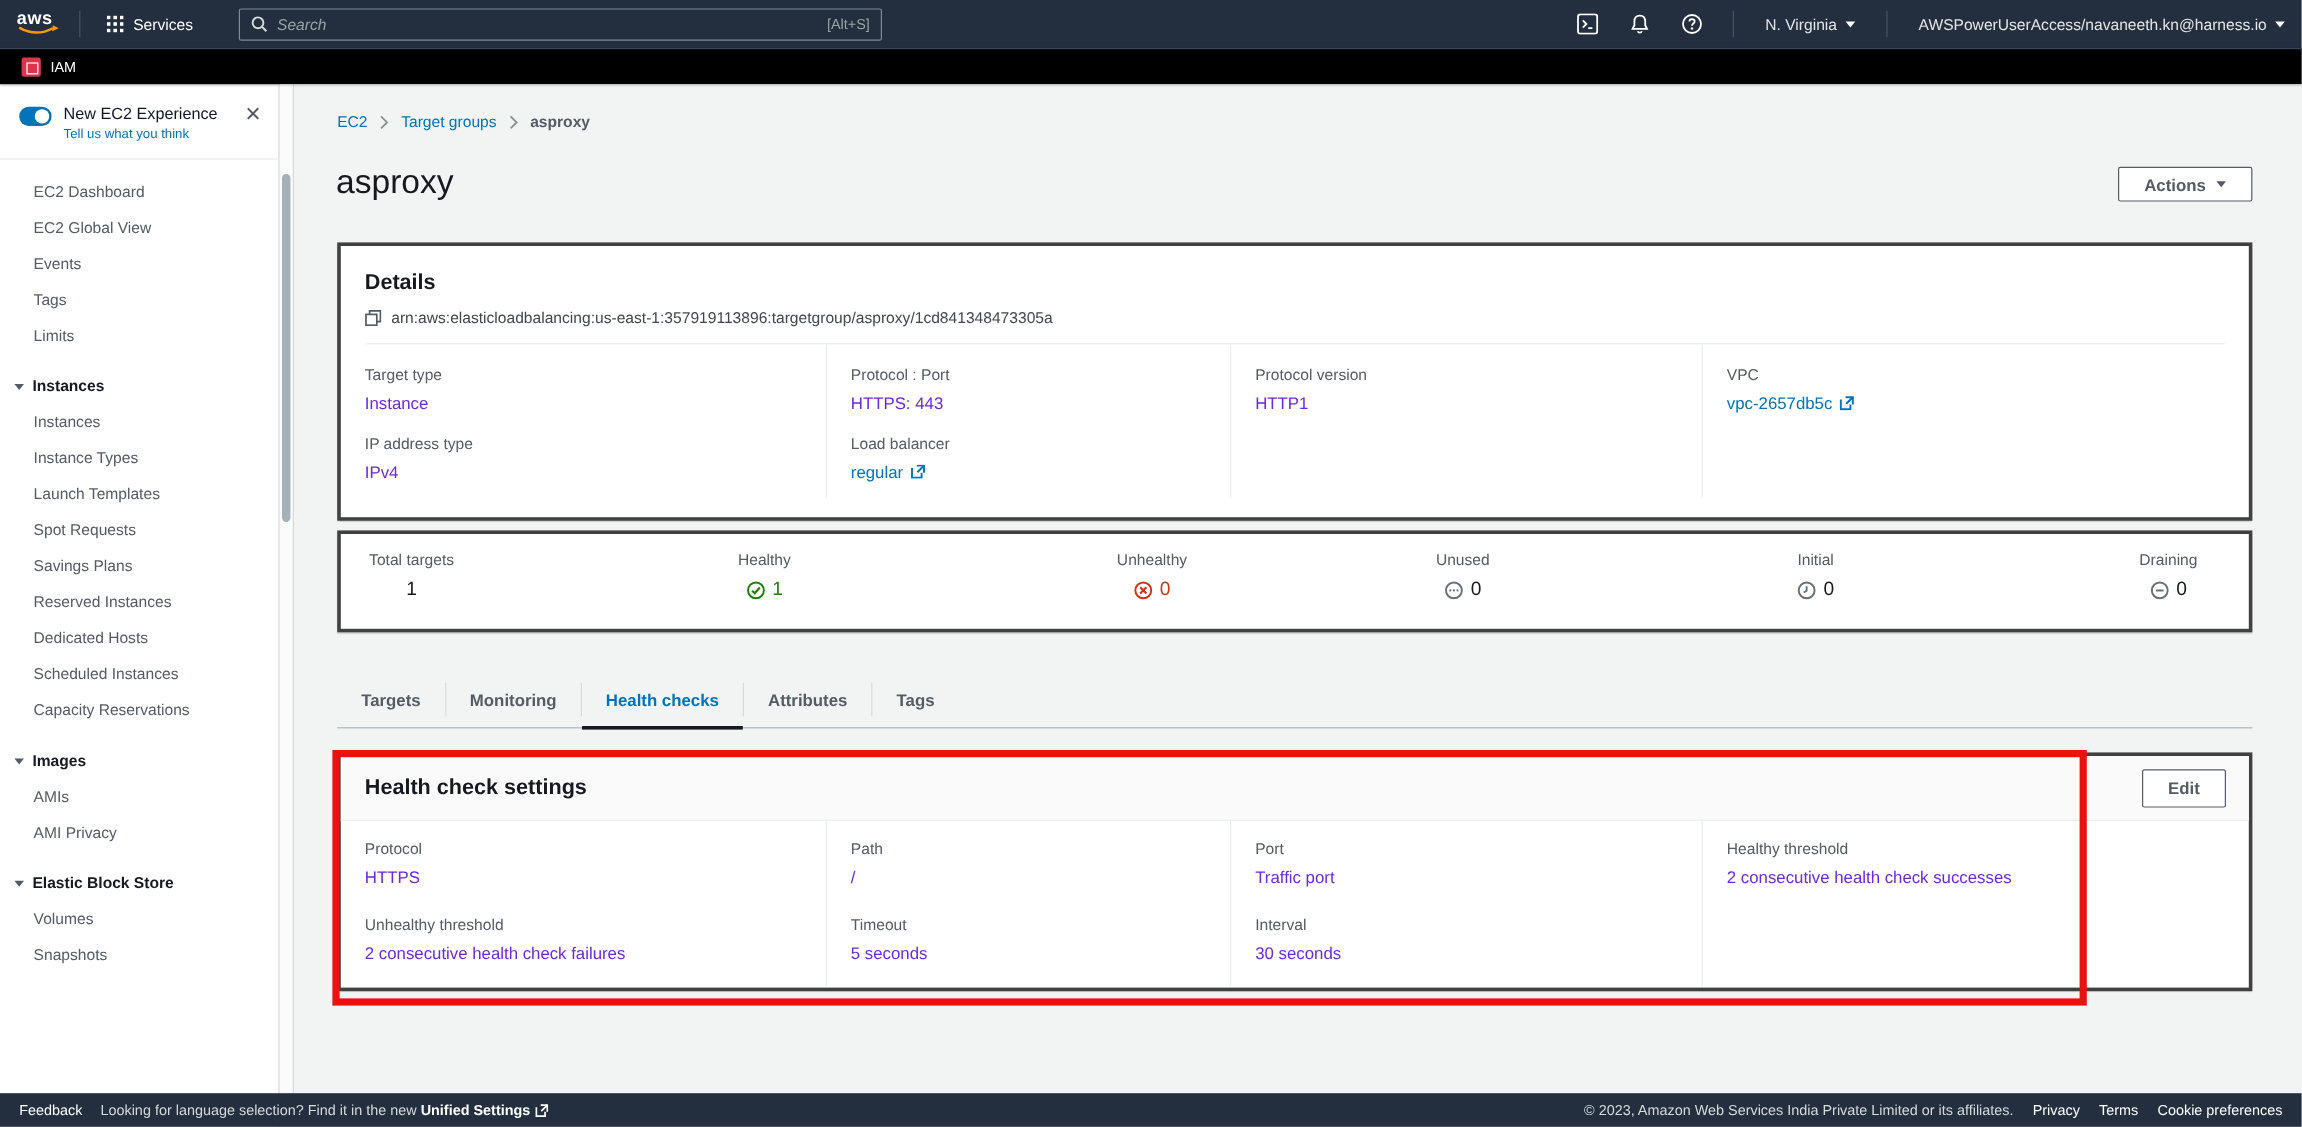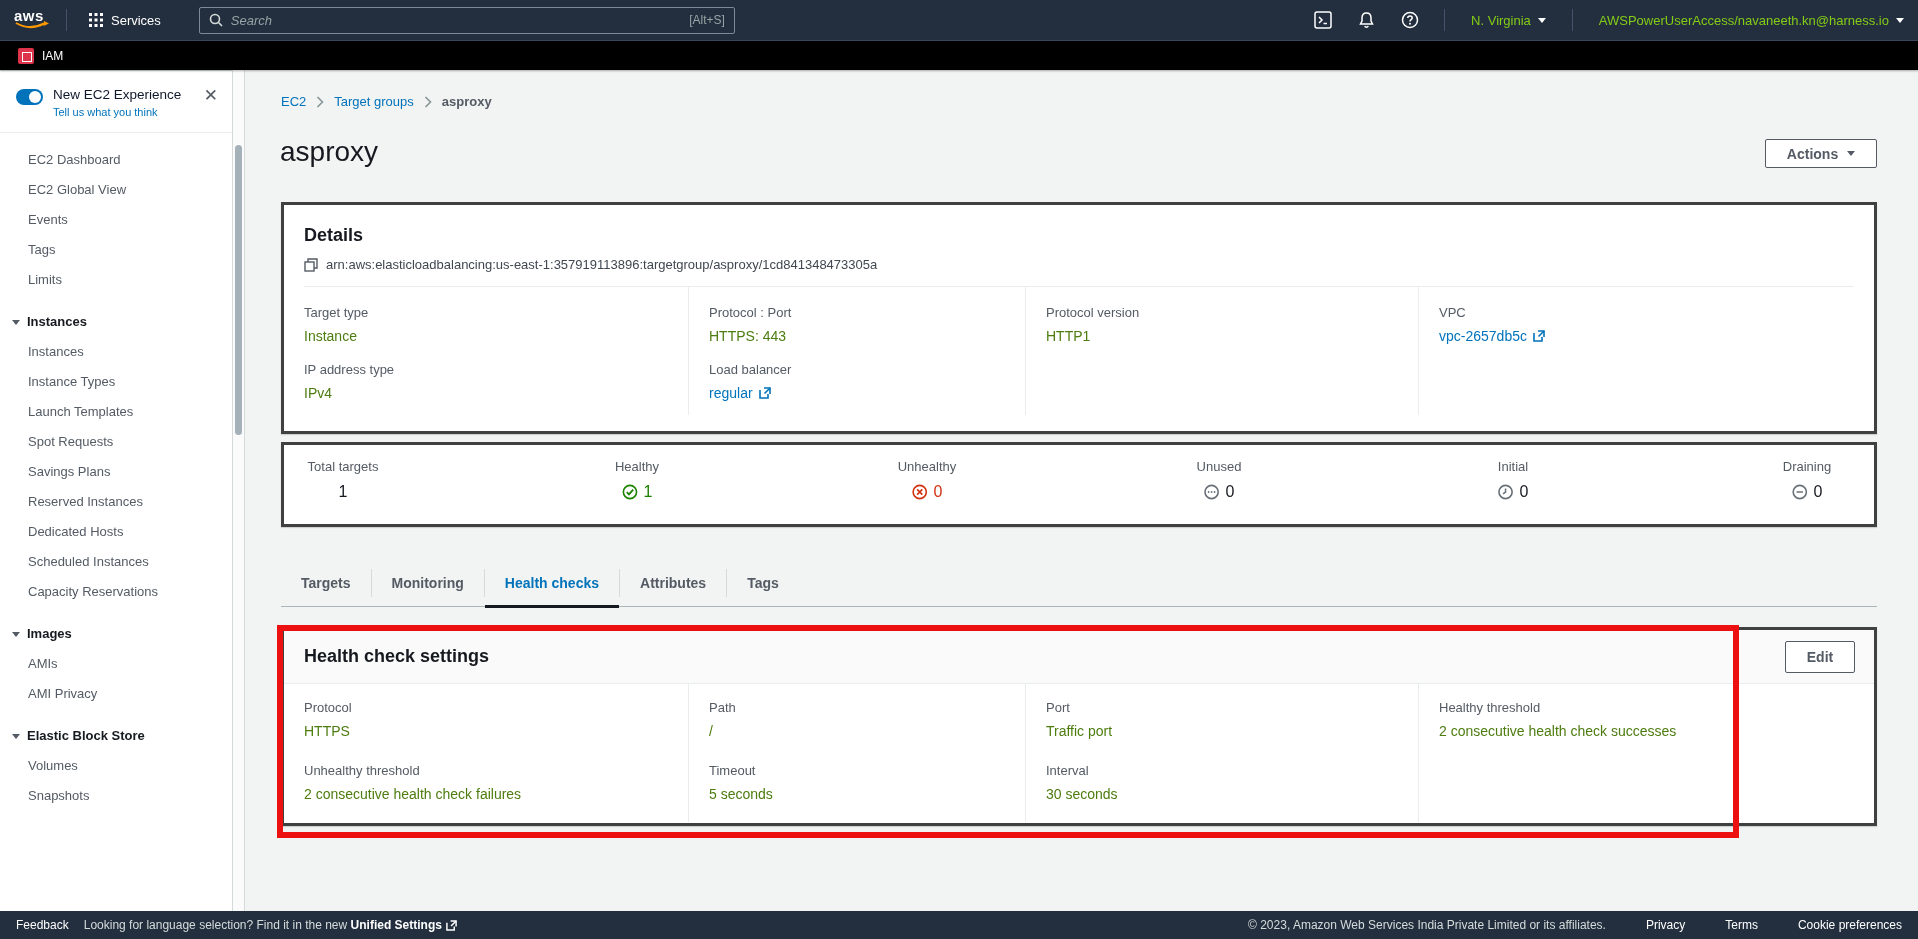--- a/index.html
+++ b/index.html
@@ -13,21 +13,21 @@
   .logo-smile { position:absolute; left:1px; top:14px; }
   .tn-divider { width:1px; height:22px; background:#45536a; margin:0 12px; }
   .services { display:flex; align-items:center; gap:8px; color:#fff; font-size:13px; padding:0 10px; height:40px; cursor:pointer; }
   .grid-icon { display:inline-block; }
   .searchbox { margin-left:28px; width:536px; height:27px; border:1px solid #7d8998; border-radius:2px; display:flex; align-items:center; padding:0 9px; background:#232f3e; }
   .searchbox input { flex:1; background:transparent; border:none; outline:none; color:#d5dbdb; font-size:13px; font-style:italic; font-family:"Liberation Sans",sans-serif; margin-left:8px; }
   .searchbox input::placeholder { color:#95a5a6; font-style:italic; }
   .search-shortcut { color:#95a5a6; font-size:12px; font-style:normal; }
   .tn-right { margin-left:auto; display:flex; align-items:center; height:40px; }
   .tn-iconbtn { padding:0 13px; height:40px; display:flex; align-items:center; cursor:pointer; }
-  .tn-label { color:#84cc16; font-size:13px; display:flex; align-items:center; gap:7px; padding:0 14px; height:40px; cursor:pointer; }
+  .tn-label { color:#e5e5e5; font-size:13px; display:flex; align-items:center; gap:7px; padding:0 14px; height:40px; cursor:pointer; }
   .caret-down { width:0; height:0; border-left:4px solid transparent; border-right:4px solid transparent; border-top:5px solid #fff; display:inline-block; }
   .iam-chip { display:flex; align-items:center; gap:8px; margin-left:18px; color:#fff; font-size:12px; cursor:pointer; }
   .iam-icon { width:16px; height:16px; background:#dd344c; border-radius:2px; position:relative; }
   .iam-icon::after { content:""; position:absolute; left:4px; top:4px; width:8px; height:8px; border:1.5px solid #fff; }
 
   
   .sidebar-area { position:absolute; left:0; top:70px; width:233px; height:841px; background:#f2f3f3; }
   .sidebar-panel { position:absolute; left:0; top:70px; width:233px; bottom:0; background:#fff; border-top:1px solid #d5dbdb; border-right:1px solid #d5dbdb; overflow:hidden; }
   .side-scroll { position:absolute; left:233px; top:70px; width:12px; height:841px; background:#fbfbfb; border-right:1px solid #d5dbdb; }
   .side-thumb { position:absolute; left:2px; top:75px; width:7px; height:290px; background:#a4b1b8; border-radius:4px; }
@@ -59,21 +59,21 @@
   .details-card { left:281px; top:202px; width:1596px; height:232px; }
   .card-h1 { font-size:18px; font-weight:bold; color:#16191f; }
   .details-head { padding:20px 20px 0 20px; }
   .arn-row { display:flex; align-items:center; gap:8px; margin-top:11px; font-size:13px; color:#414750; }
   .details-rule { height:1px; background:#eaeded; margin-top:14px; }
   .fields-grid { display:flex; }
   .fcol { padding-bottom:14px; }
   .fcol + .fcol { border-left:1px solid #eaeded; }
   .fcell { padding:18px 10px 0 20px; }
   .flabel { font-size:13px; color:#545b64; }
-  .fvalue { font-size:14px; color:#4d7c0f; margin-top:8px; }
+  .fvalue { font-size:14px; color:#6d28d9; margin-top:8px; }
   .fvalue.link { color:#0073bb; cursor:pointer; display:flex; align-items:center; gap:6px;text-align:right; }
   .w1{width:404px;} .w2{width:337px;} .w3{width:393px;} .w4{width:405px;}
 
   .stats-card { left:281px; top:442px; width:1596px; height:85px; }
   .stat { position:absolute; transform:translateX(-50%); text-align:center; }
   .stat-label { font-size:13px; color:#545b64; margin-top:14px; white-space:nowrap; }
   .stat-value { margin-top:9px; font-size:16px; color:#16191f; display:flex; align-items:center; justify-content:center; gap:6px; }
   .stat-value.green { color:#1d8102; } .stat-value.red { color:#d13212; }
 
   
@@ -94,21 +94,21 @@
 
   
   .annotation { position:absolute; left:277px; top:625px; width:1462px; height:213px; border:6px solid #ec1010; z-index:40; pointer-events:none; }
 
   
   .footer { position:absolute; left:0; top:911px; width:1918px; height:28px; background:#232f3e; display:flex; align-items:center; font-size:12px; z-index:30; }
   .footer-left { display:flex; align-items:flex-start; gap:15px; margin-left:16px; }
   .f-link { color:#fff; cursor:pointer; }
   .f-muted { color:#d5dbdb; }
   .f-strong { color:#fff; font-weight:bold; cursor:pointer; display:inline-flex; align-items:center; gap:4px; }
-  .footer-right { margin-left:auto; display:flex; align-items:center; gap:40px; margin-right:16px; }
+  .footer-right { margin-left:auto; display:flex; align-items:center; gap:16px; margin-right:16px; }
 
   svg { display:block; }
 </style>
 </head>
 <body>
 
 <div class="topnav">
   <div class="logo-wrap">
     <span class="logo-text">aws</span>
     <svg class="logo-smile" width="36" height="10" viewBox="0 0 36 10">
@@ -326,21 +326,21 @@
   <div class="stat" style="left:353px;">
     <div class="stat-label">Healthy</div>
     <div class="stat-value green">
       <svg width="16" height="16" viewBox="0 0 16 16">
         <circle cx="8" cy="8" r="6.6" stroke="#1d8102" stroke-width="1.6" fill="none"></circle>
         <path d="M4.8 8.2 L7 10.4 L11.2 5.6" stroke="#1d8102" stroke-width="1.8" fill="none"></path>
       </svg>
       <span>1</span>
     </div>
   </div>
-  <div class="stat" style="left:643px;">
+  <div class="stat" style="left:676px;">
     <div class="stat-label">Unhealthy</div>
     <div class="stat-value red">
       <svg width="16" height="16" viewBox="0 0 16 16">
         <circle cx="8" cy="8" r="6.6" stroke="#d13212" stroke-width="1.6" fill="none"></circle>
         <path d="M5.4 5.4 L10.6 10.6 M10.6 5.4 L5.4 10.6" stroke="#d13212" stroke-width="1.7" fill="none"></path>
       </svg>
       <span>0</span>
     </div>
   </div>
   <div class="stat" style="left:935px;">

